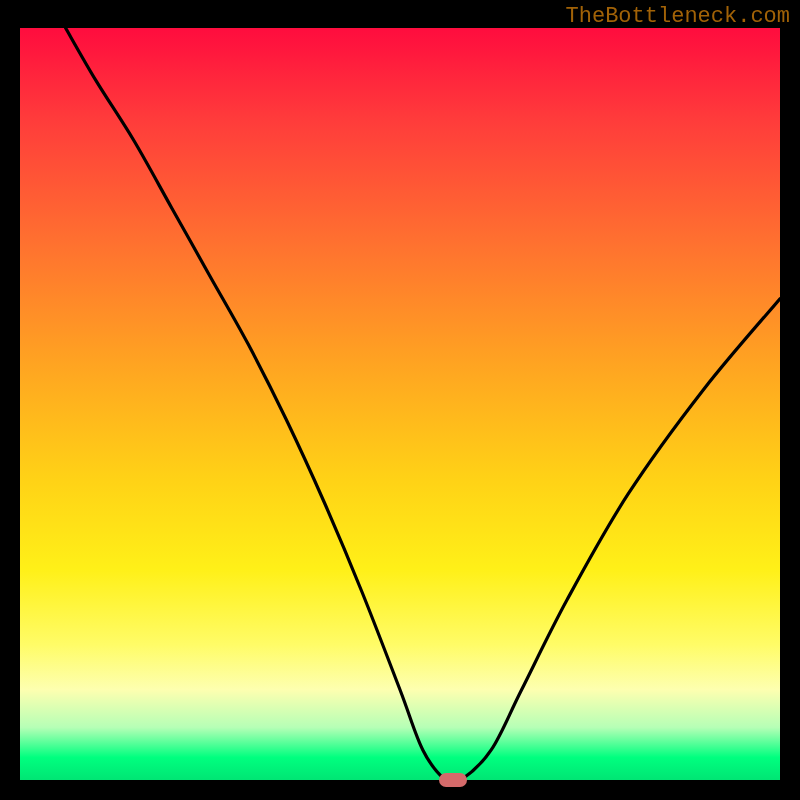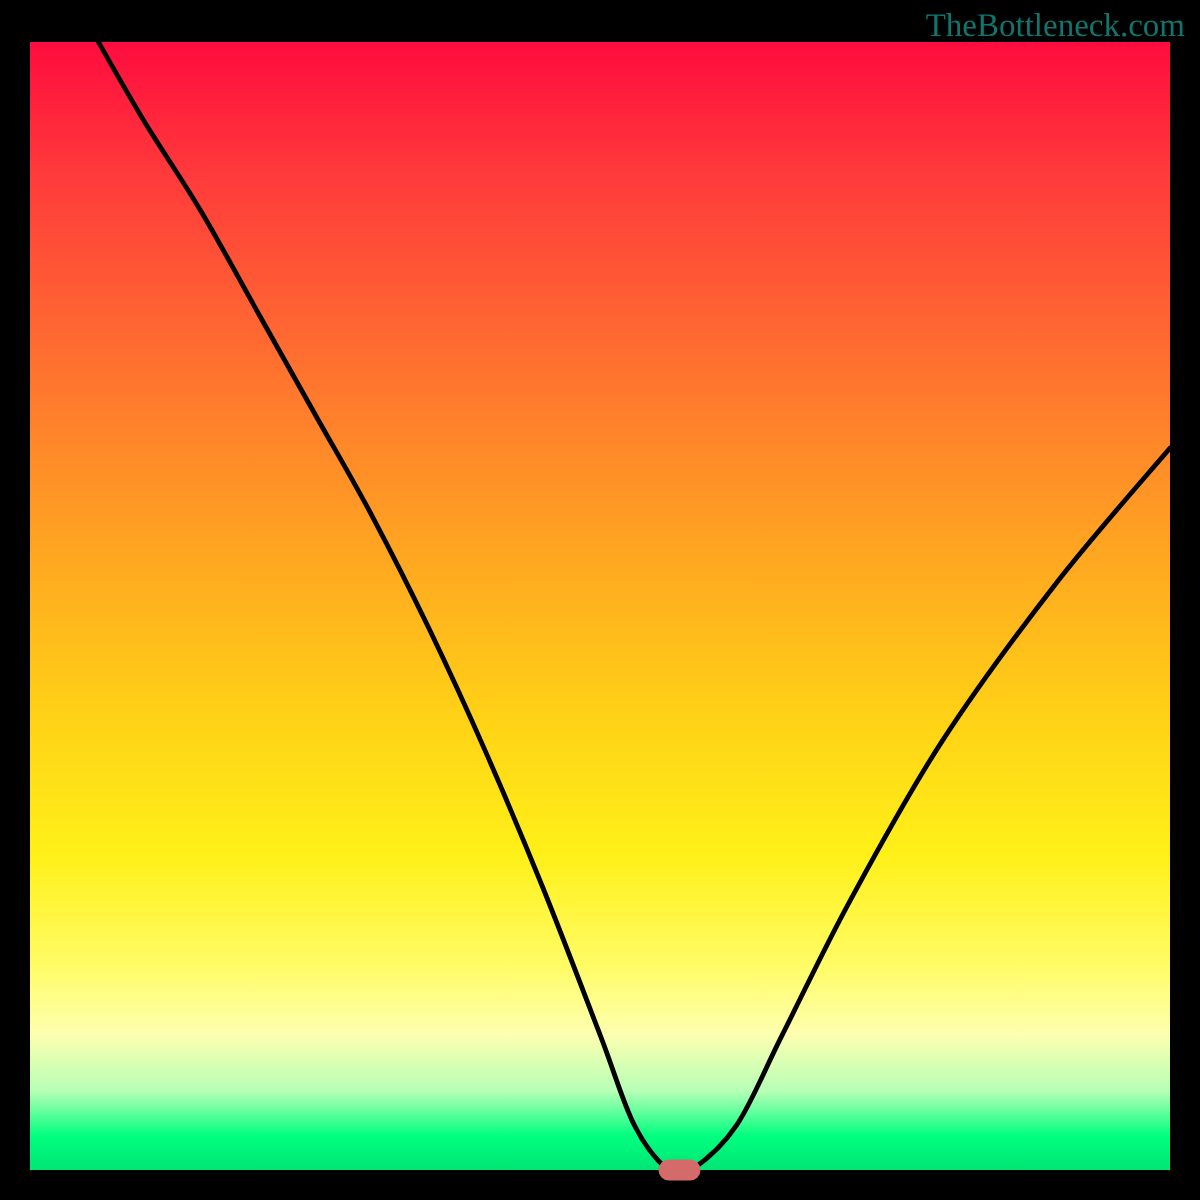--- a/index.html
+++ b/index.html
@@ -8,22 +8,22 @@
     width: 800px;
     height: 800px;
     background: #000;
     position: relative;
     overflow: hidden;
   }
   .watermark {
     position: absolute;
     top: 4px;
     right: 10px;
-    color: #0f766e;
-    font-family: Liberation Serif, serif;
+    color: #a16207;
+    font-family: Liberation Mono, monospace;
     font-size: 22px;
     z-index: 10;
   }
   .plot-area {
     position: absolute;
     left: 20px;
     top: 28px;
     width: 760px;
     height: 752px;
     background: linear-gradient(to bottom,

